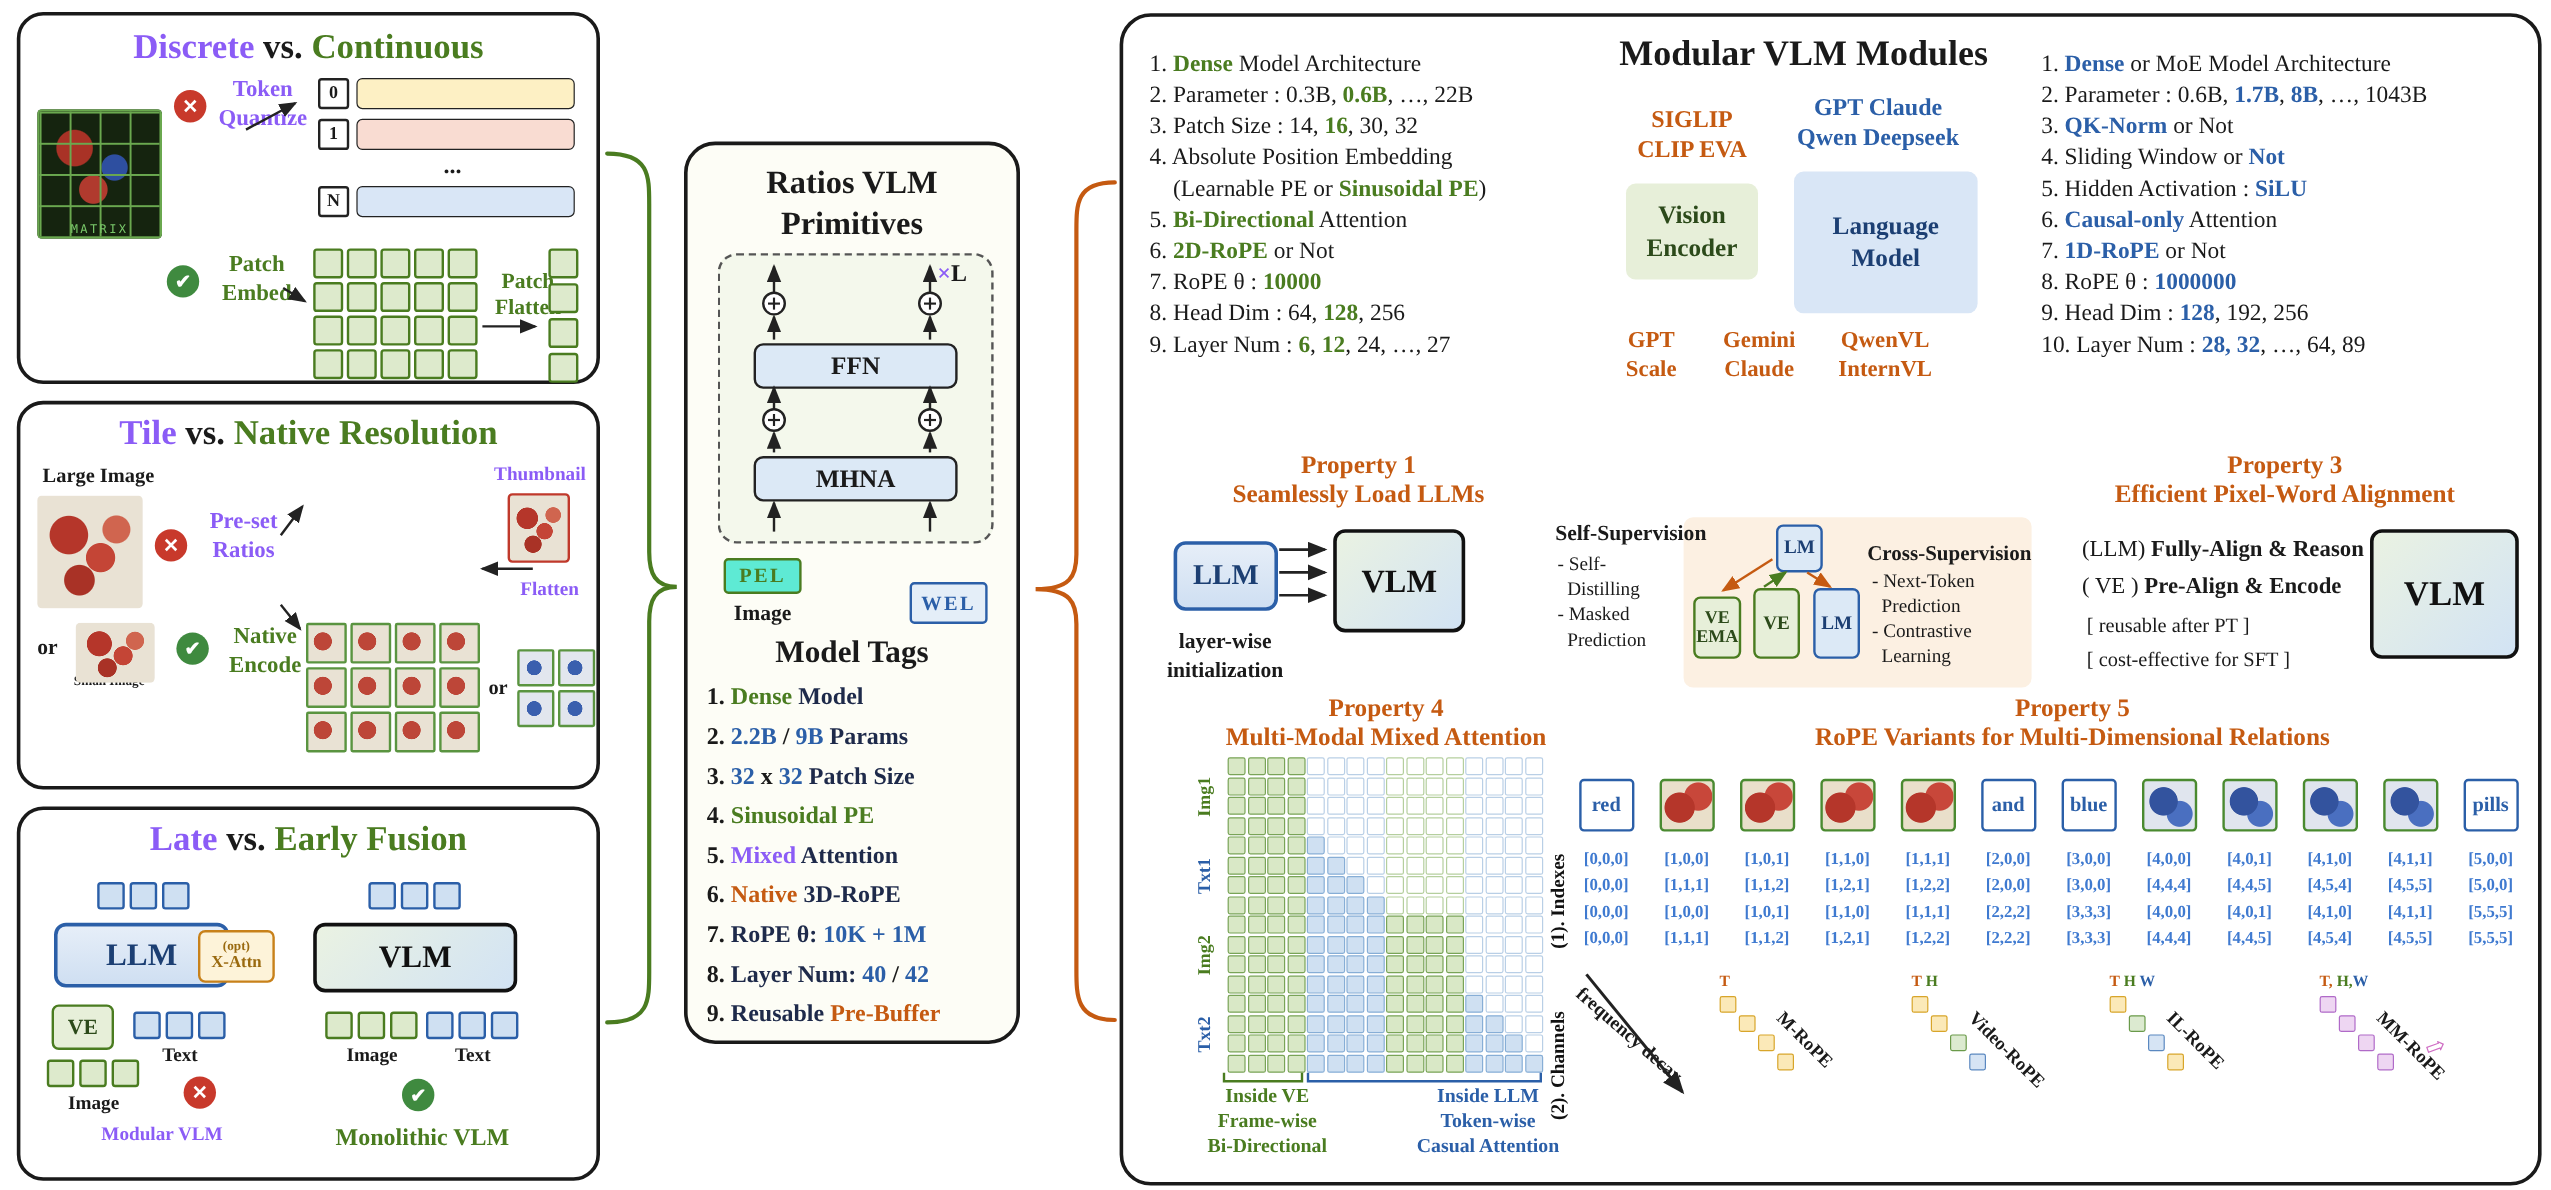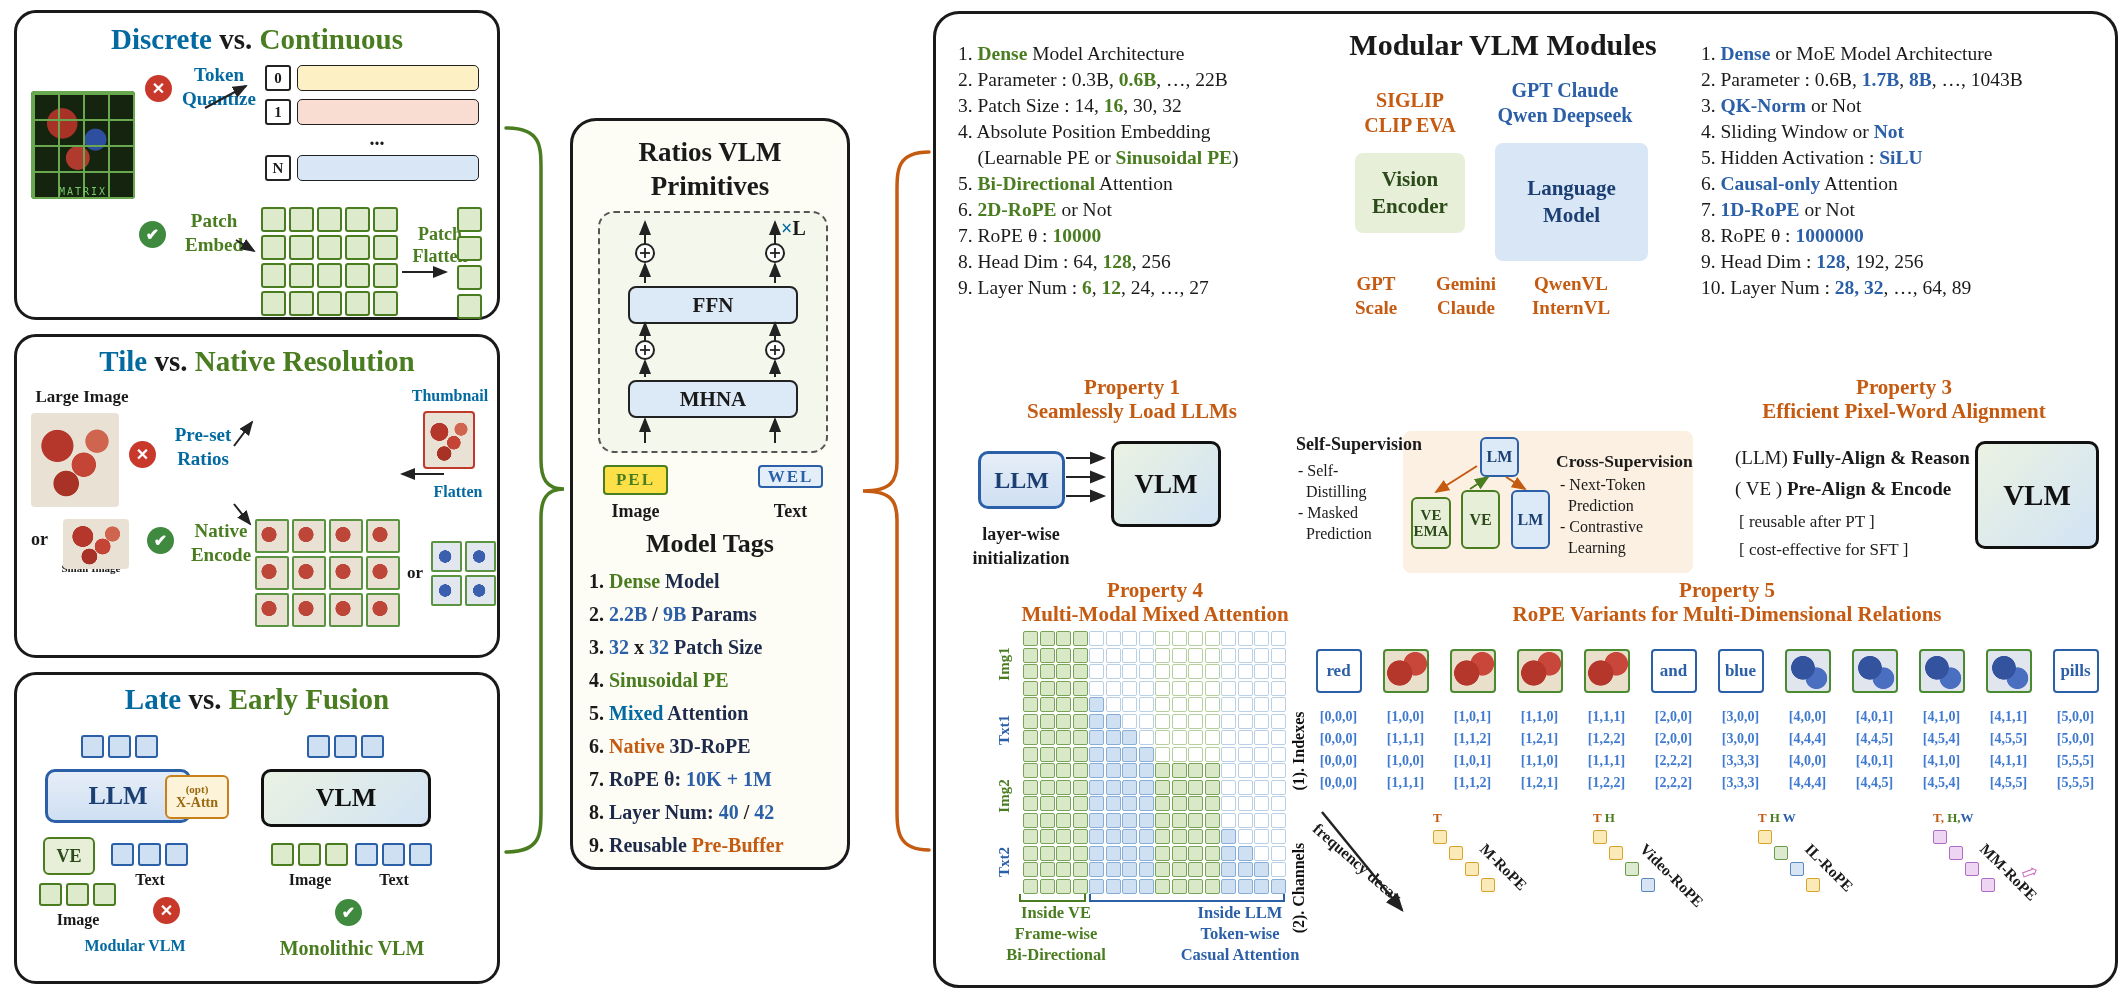--- a/index.html
+++ b/index.html
@@ -1,18 +1,18 @@
 <!DOCTYPE html>
 <html><head>
 <meta charset="utf-8">
 <style>
 *{margin:0;padding:0;box-sizing:border-box}
 html,body{width:2126px;height:992px;background:#fff;font-family:"Liberation Serif","DejaVu Serif",serif;color:#1a1a1a;overflow:hidden;position:relative}
 .abs{position:absolute}
-.c-ink{color:#1a1a1a}.c-navy{color:#1e2a4a}.c-red{color:#0369a1}.c-green{color:#4a7c20}.c-blue{color:#2b5fa8}.c-orange{color:#c55a11}
+.c-ink{color:#1a1a1a}.c-navy{color:#1e2a4a}.c-red{color:#8b5cf6}.c-green{color:#4a7c20}.c-blue{color:#2b5fa8}.c-orange{color:#c55a11}
 .bseg{font-weight:bold}
 .panel{position:absolute;border:3px solid #1a1a1a;border-radius:22px;background:#fff;z-index:1}
 .hdr{position:absolute;font-weight:bold;text-align:center;white-space:nowrap}
 .tline{white-space:pre}
 .txt{position:absolute;white-space:nowrap}
 .badge{position:absolute;width:27px;height:27px;border-radius:50%;color:#fff;font-weight:bold;font-size:16px;display:flex;align-items:center;justify-content:center;z-index:8}
 .badge.x{background:#c8392b}.badge.ok{background:#3f8a3f}
 .sqrow{position:absolute;display:flex;gap:4px;z-index:4}
 .sq{width:23px;height:23px;border-radius:3px}
 .sq.b{background:#cfe0f2;border:2px solid #2b5fa8}
@@ -34,21 +34,21 @@
 .fgrid{position:absolute;display:flex;flex-wrap:wrap;gap:3px;z-index:4}
 .pcell{width:25px;height:25px;background:#ddeacc;border:2px solid #4a7c20;border-radius:3px}
 .tile{width:34px;height:34px;border:2px solid #5a9440;border-radius:2px;background:radial-gradient(circle at 40% 45%,#bd4638 0 30%,transparent 32%),#e9e2d4}
 .tile.blue{background:radial-gradient(circle at 45% 50%,#3a5fae 0 30%,transparent 32%),#e2e6ee}
 .small-grid .tile{width:31px;height:31px}
 .ratio{display:inline-flex;align-items:center;justify-content:center;width:45px;height:31px;border:2px solid #222;border-radius:3px;background:#fff;font-size:15px;font-weight:bold;color:#1e2a4a;margin:0 4px 4px 0}
 .xattn{position:absolute;background:#fdf3d9;border:2px solid #c8811a;border-radius:6px;color:#9a6a10;display:flex;flex-direction:column;align-items:center;justify-content:center;z-index:6;font-weight:bold}
 .xattn .tline:first-child{font-size:11px}.xattn .tline:last-child{font-size:14px}
 .dashedbox{position:absolute;border:2.5px dashed #555;border-radius:16px;background:#f4f8ec;z-index:2}
 .tagbox{position:absolute;display:flex;align-items:center;justify-content:center;font-weight:bold;letter-spacing:2px;border-radius:4px;z-index:4;font-size:17px}
-.tagbox.pel{border:2.5px solid #4a7c20;background:#fde047;color:#4a7c20}
+.tagbox.pel{border:2.5px solid #4a7c20;background:#5eead4;color:#4a7c20}
 .tagbox.wel{border:2.5px solid #2b5fa8;background:#e4eef8;color:#2b5fa8}
 .list{position:absolute;font-size:19.5px;line-height:26px;z-index:4}
 .taglist{position:absolute;font-size:20px;line-height:33px;z-index:4}
 .ptitle{position:absolute;text-align:center;color:#c55a11;font-weight:bold;font-size:21px;line-height:24px;white-space:nowrap;transform:translateX(-50%);z-index:4}
 .peach{position:absolute;background:#fcf0e2;border-radius:8px;z-index:2}
 .acell{position:absolute;width:15px;height:15px;border-radius:2px}
 .acell.g{background:#d9e8c6;border:1.2px solid #79a457}
 .acell.b{background:#cfe0f2;border:1.2px solid #87aed6}
 .acell.eb{background:#fff;border:1.2px solid #b9cfe6}
 .acell.eg{background:#fff;border:1.2px solid #b5cf9e}
@@ -239,21 +239,21 @@
 <div class="panel" style="left:570px;top:118px;width:280px;height:752px;border-radius:26px;background:#fdfdf6">
   <div class="hdr" style="left:0;right:0;top:14px;font-size:27px;line-height:34px">
       <div class="tline">Ratios VLM</div>
       <div class="tline">Primitives</div>
     </div>
   <div class="dashedbox" style="left:25px;top:90px;width:230px;height:242px"></div>
   <div class="txt hdr" style="left:208px;top:96px;font-size:20px;z-index:4"><span class="c-red bseg">×</span><span class="c-ink bseg">L</span></div>
   <div class="mbox" style="left:55px;top:165px;width:170px;height:38px;border:2.5px solid #222;border-radius:8px;background:#dce9f6;font-size:21px">FFN</div>
   <div class="mbox" style="left:55px;top:259px;width:170px;height:38px;border:2.5px solid #222;border-radius:8px;background:#dce9f6;font-size:21px">MHNA</div>
   <div class="tagbox pel" style="left:30px;top:344px;width:65px;height:30px">PEL</div>
-  <div class="tagbox wel" style="left:185px;top:344px;width:65px;height:23px">WEL</div>
+  <div class="tagbox wel" style="left:185px;top:364px;width:65px;height:35px">WEL</div>
   <div class="hdr" style="left:14px;top:380px;width:97px;font-size:18px">Image</div>
   <div class="hdr" style="left:169px;top:380px;width:97px;font-size:18px">Text</div>
   <div class="hdr" style="left:0;right:0;top:408px;font-size:26px">Model Tags</div>
   <div class="taglist" style="left:16px;top:444px">
     <div class="tline"><span class="c-ink bseg">1. </span><span class="c-green bseg">Dense</span><span class="c-navy bseg"> Model</span></div>
     <div class="tline"><span class="c-ink bseg">2. </span><span class="c-blue bseg">2.2B</span><span class="c-ink bseg"> / </span><span class="c-blue bseg">9B</span><span class="c-navy bseg"> Params</span></div>
     <div class="tline"><span class="c-ink bseg">3. </span><span class="c-blue bseg">32</span><span class="c-ink bseg"> x </span><span class="c-blue bseg">32</span><span class="c-navy bseg"> Patch Size</span></div>
     <div class="tline"><span class="c-ink bseg">4. </span><span class="c-green bseg">Sinusoidal PE</span></div>
     <div class="tline"><span class="c-ink bseg">5. </span><span class="c-red bseg">Mixed</span><span class="c-navy bseg"> Attention</span></div>
     <div class="tline"><span class="c-ink bseg">6. </span><span class="c-orange bseg">Native</span><span class="c-navy bseg"> 3D-RoPE</span></div>

